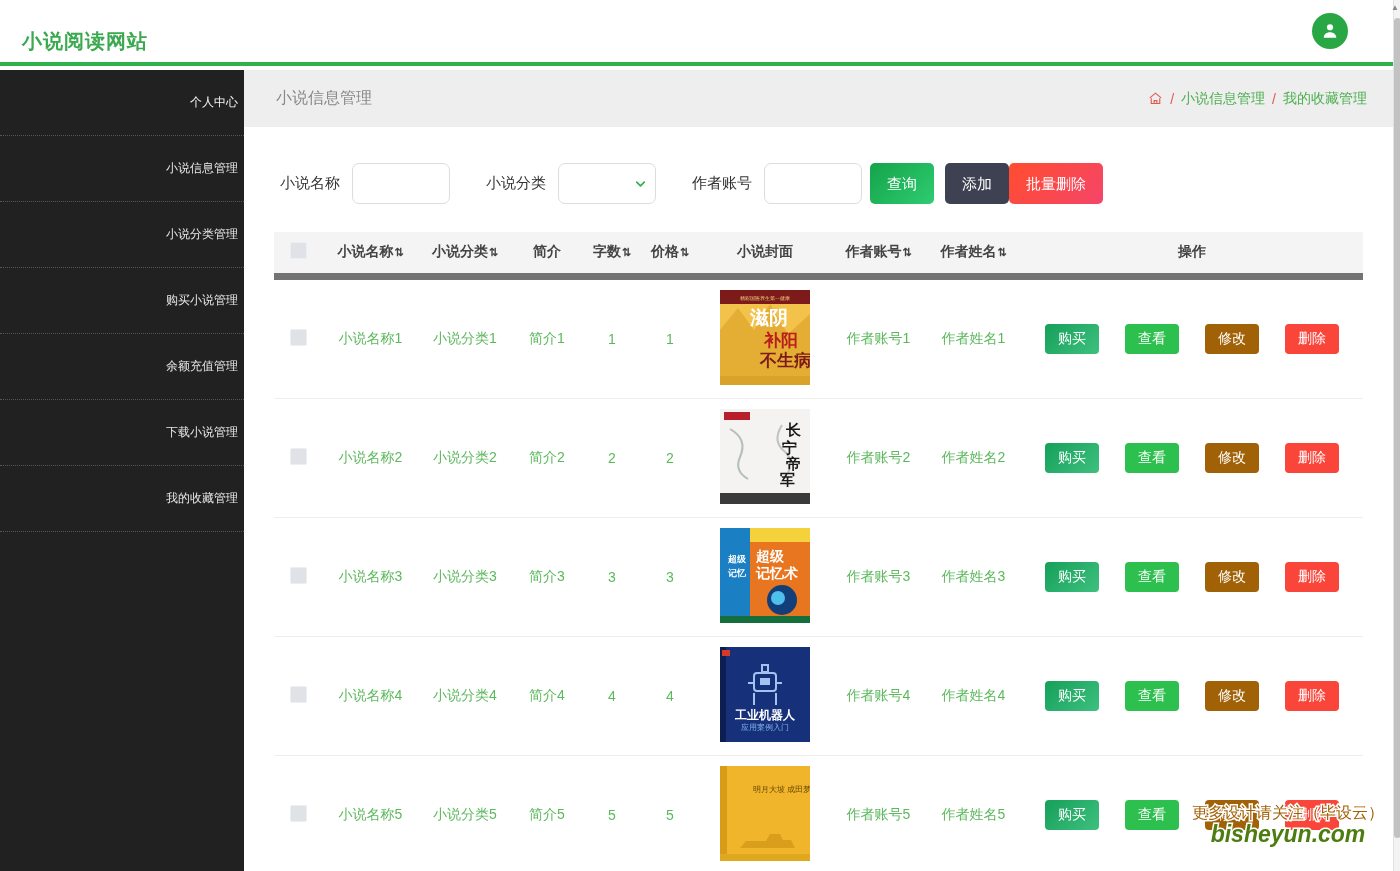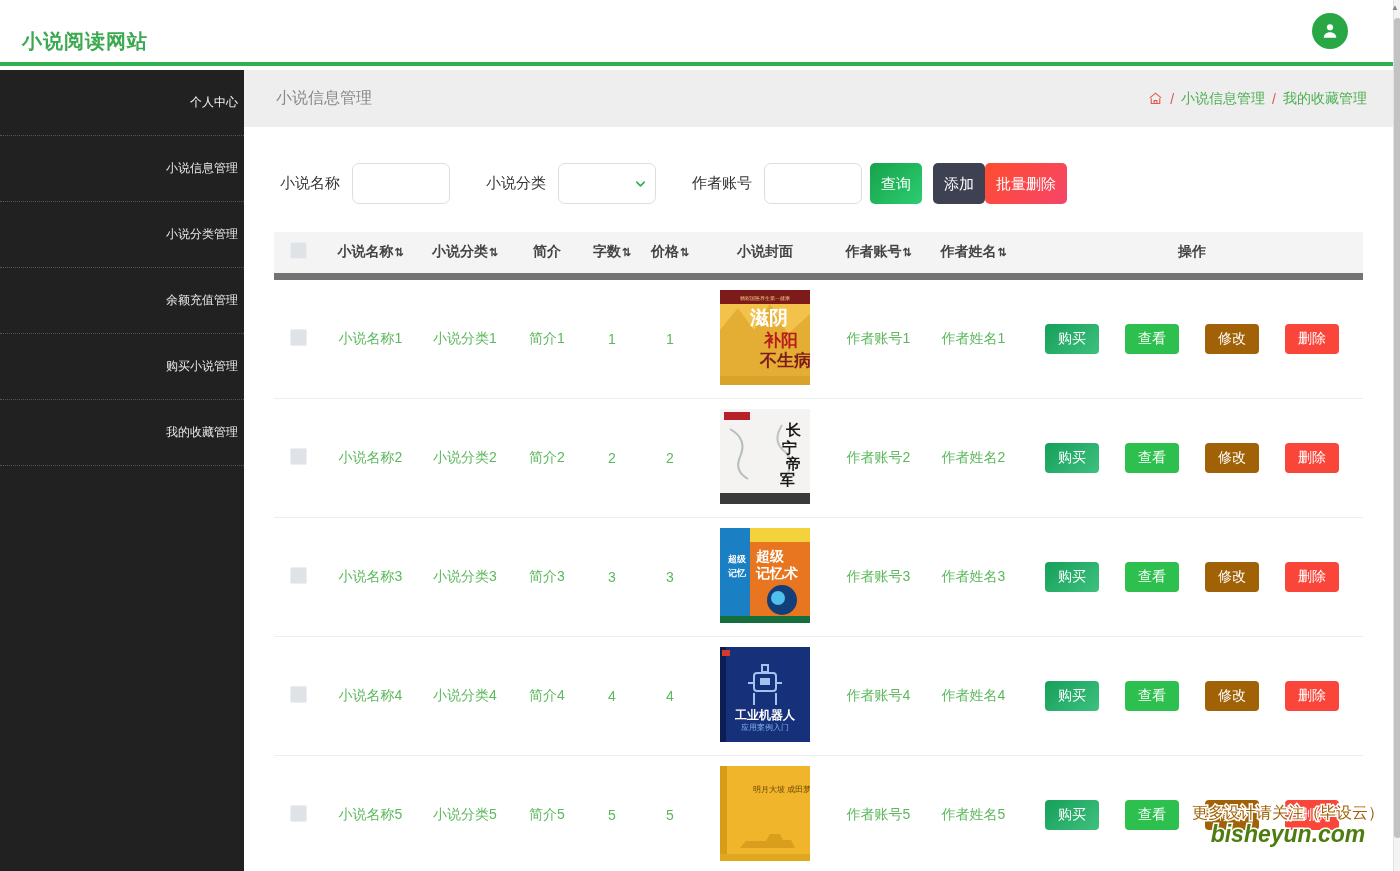--- a/index.html
+++ b/index.html
@@ -78,21 +78,21 @@
     font-family: "Liberation Sans", sans-serif; color: #333;
   }
   .f-chevron {
     position: absolute; right: 9px; top: 50%; transform: translateY(-50%);
     pointer-events: none; line-height: 0;
   }
   .f-chevron svg { width: 13px; height: 13px; display: block; }
 
   .btn {
     height: 41px; border: none; border-radius: 5px; color: #fff;
-    font-size: 15px; cursor: pointer; padding: 0 11px;
+    font-size: 15px; cursor: pointer; padding: 0 17px;
     font-family: "Liberation Sans", sans-serif; line-height: 41px;
   }
   .btn-query  { background: linear-gradient(135deg,#16a34a,#2ecc71); margin-left: 8px; }
   .btn-add    { background: #3d4152; margin-left: 11px; }
   .btn-delall { background: linear-gradient(135deg,#ff4d2e,#f5456a); }
 
   
   .table-wrap { padding: 28px 30px 0 30px; }
   table { width: 100%; border-collapse: collapse; table-layout: fixed; }
   thead tr { background: #f4f4f4; }
@@ -183,24 +183,27 @@
     <div class="menu-item">
       <span>个人中心</span>
     </div>
     <div class="menu-item">
       <span>小说信息管理</span>
     </div>
     <div class="menu-item">
       <span>小说分类管理</span>
     </div>
     <div class="menu-item">
+      <span>购买小说管理</span>
+    </div>
+    <div class="menu-item">
       <span>余额充值管理</span>
     </div>
     <div class="menu-item">
-      <span>购买小说管理</span>
+      <span>下载小说管理</span>
     </div>
     <div class="menu-item">
       <span>我的收藏管理</span>
     </div>
   </div>
 
   <div class="main">
 
     <div class="page-head">
       <div class="page-head-title">小说信息管理</div>

